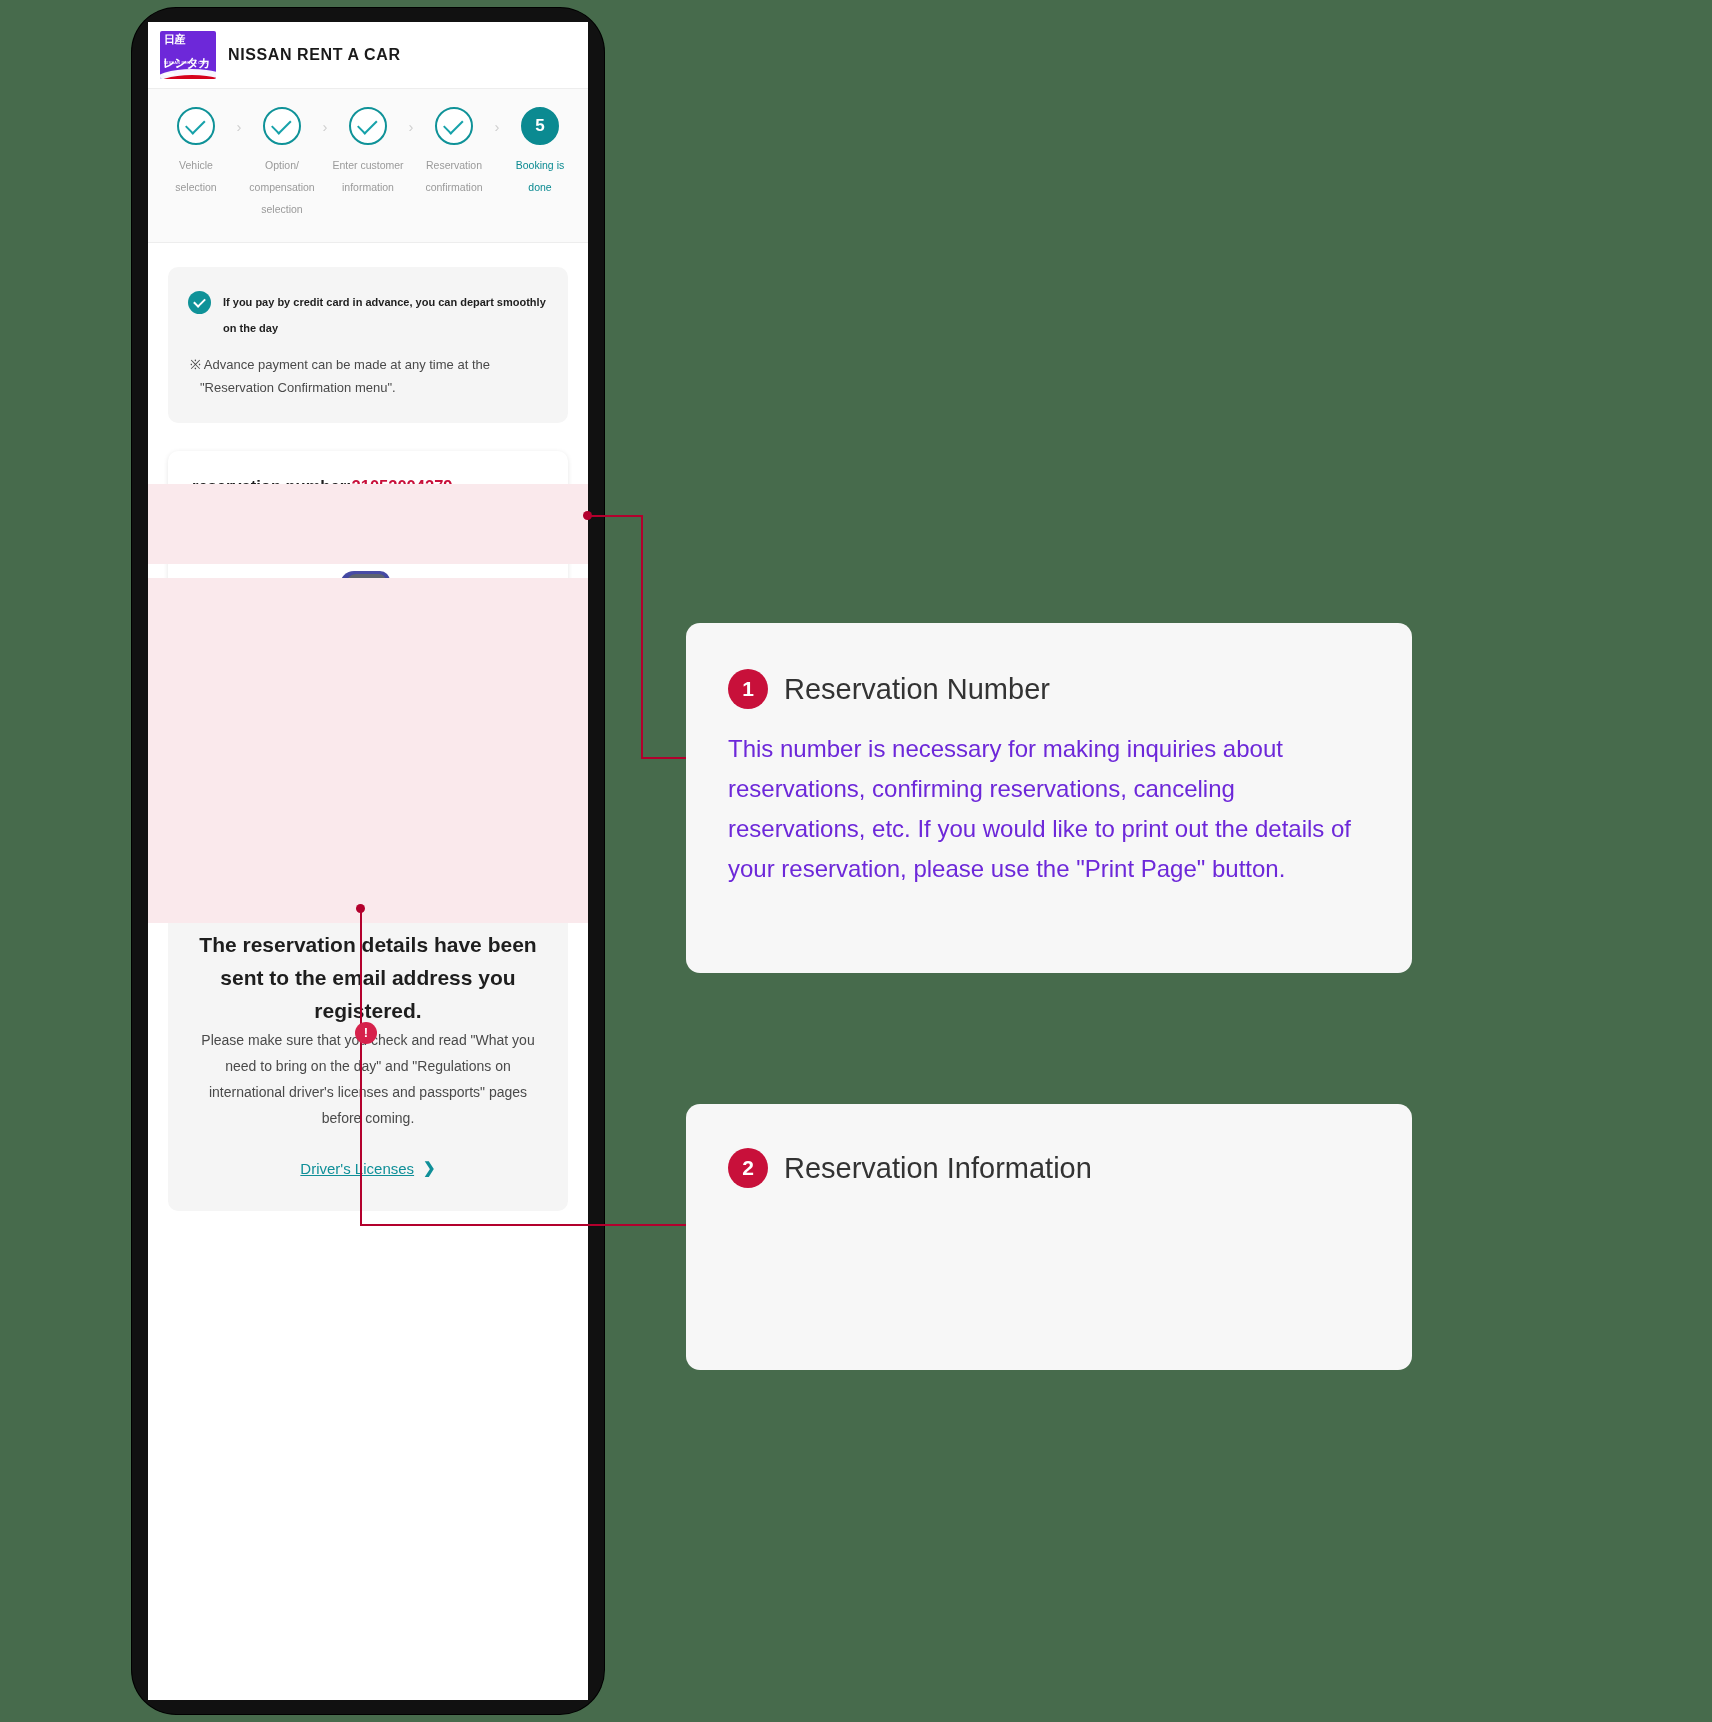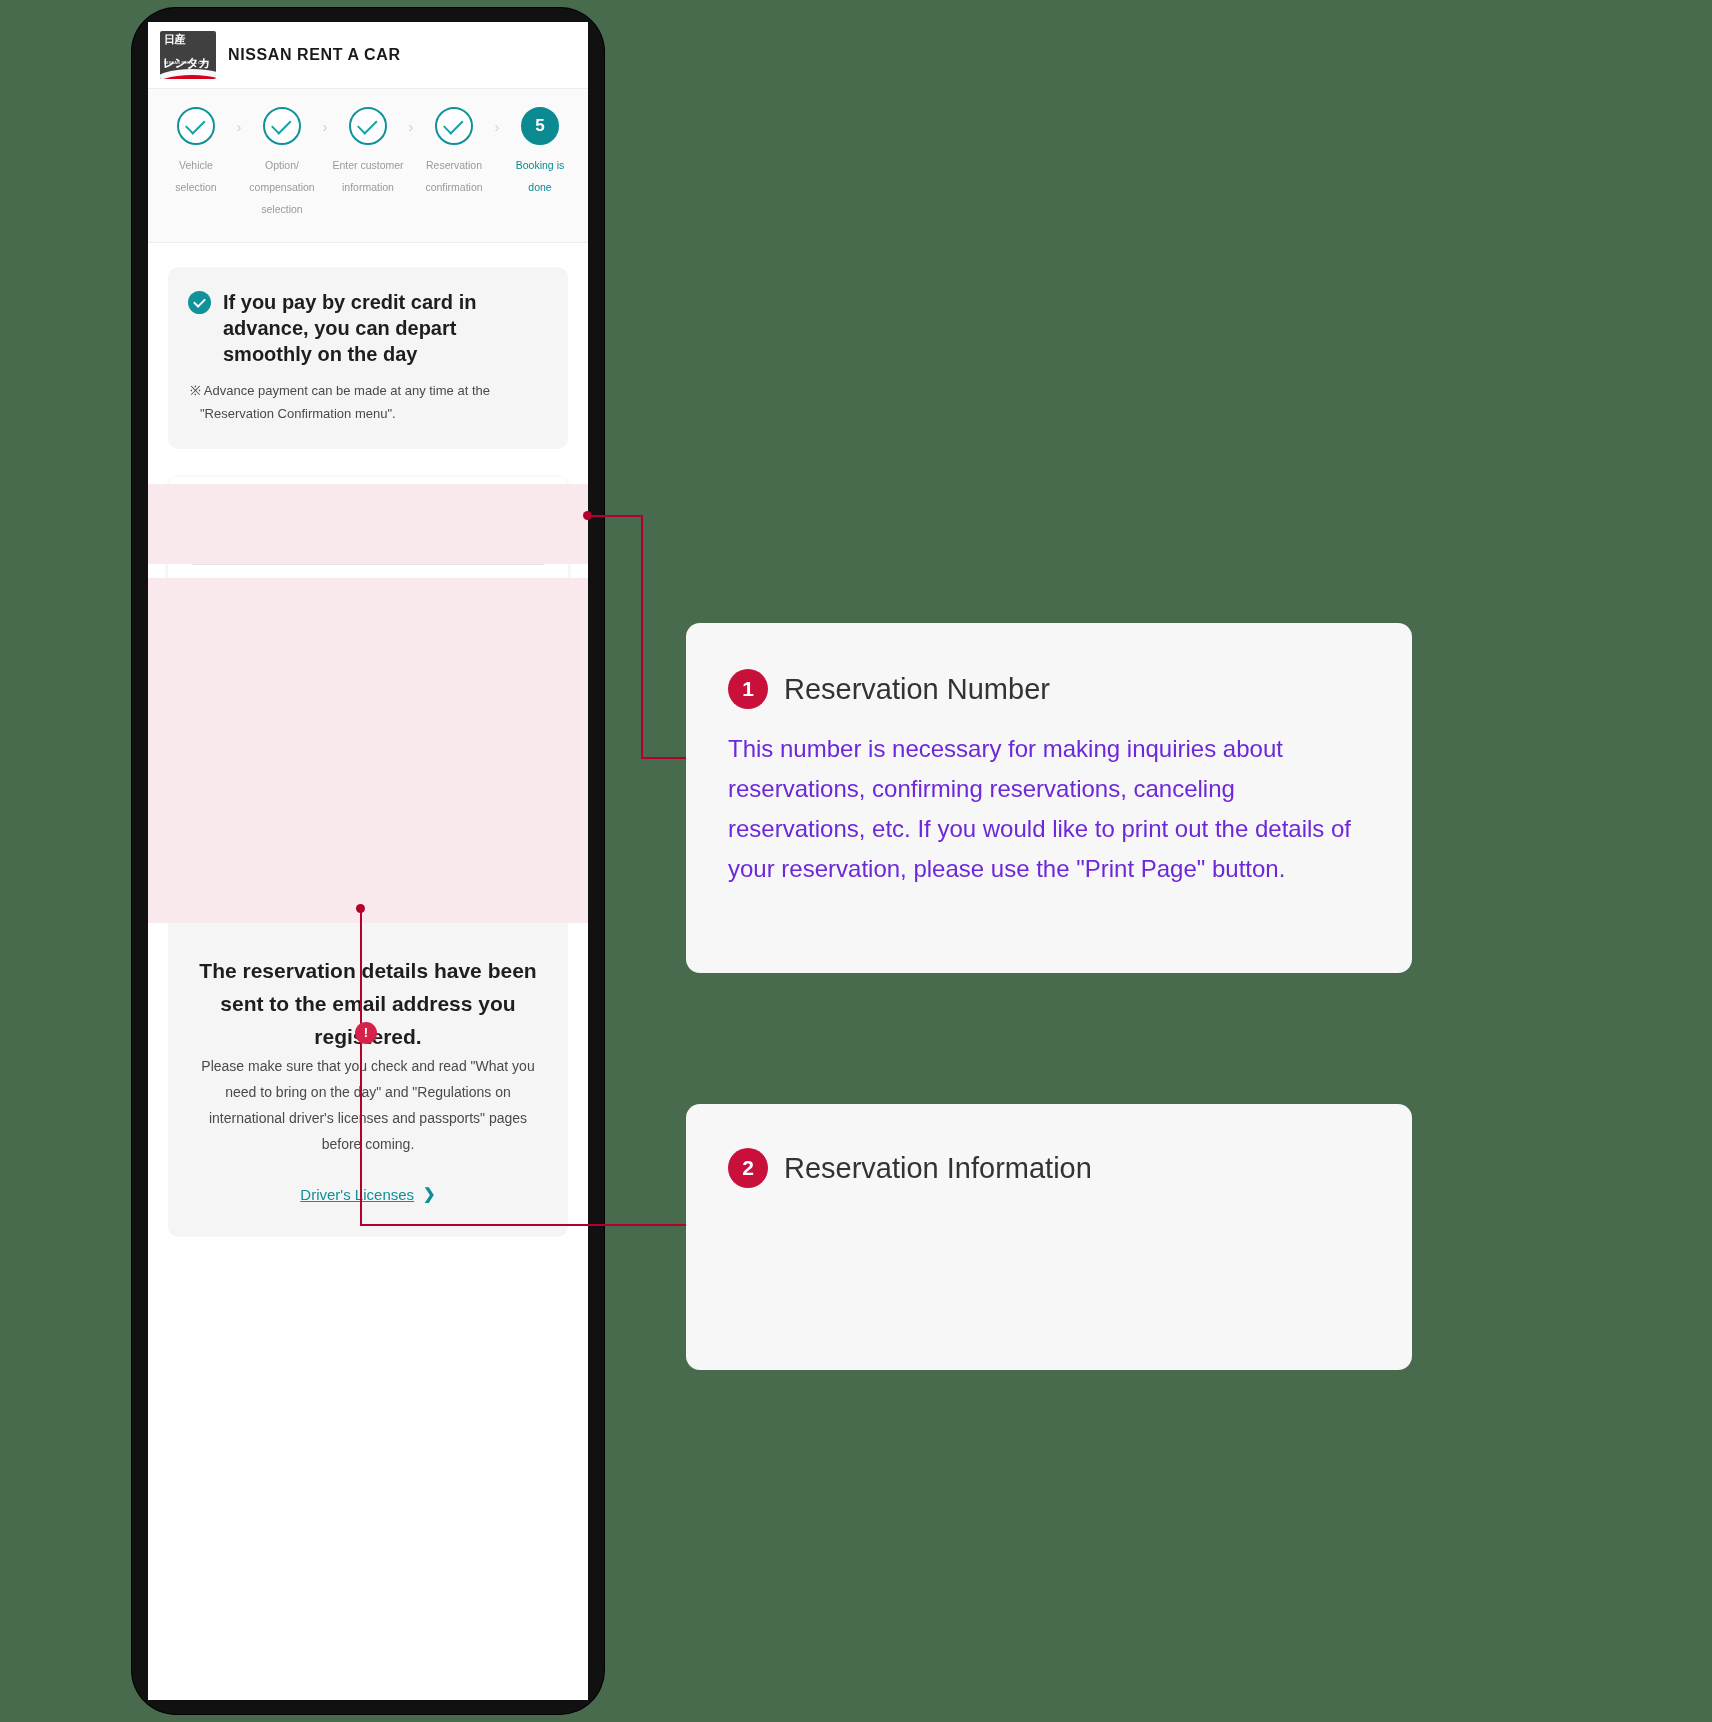--- a/index.html
+++ b/index.html
@@ -41,21 +41,21 @@
     height: 66px;
     background: #ffffff;
     display: flex;
     align-items: center;
     padding-left: 12px;
     box-sizing: border-box;
   }
   #brand-logo {
     width: 56px;
     height: 48px;
-    background: #404040;
+    background: #6d28d9;
     border-radius: 2px;
     position: relative;
     overflow: hidden;
     flex: none;
   }
   #brand-logo .jp1 {
     position: absolute;
     left: 4px; top: 3px;
     color: #ffffff;
     font-size: 11px;
@@ -189,21 +189,21 @@
     content: "";
     position: absolute;
     left: 6px; top: 7px;
     width: 9px; height: 5px;
     border-left: 2px solid #fff;
     border-bottom: 2px solid #fff;
     transform: rotate(-45deg);
   }
   #notice-title {
     margin-left: 12px;
-    font-size: 20px;
+    font-size: 11px;
     font-weight: bold;
     line-height: 26px;
     color: #1e1e1e;
   }
   #notice-sub {
     margin-top: 12px;
     font-size: 13px;
     line-height: 23px;
     color: #4a4a4a;
     padding-left: 2px;

